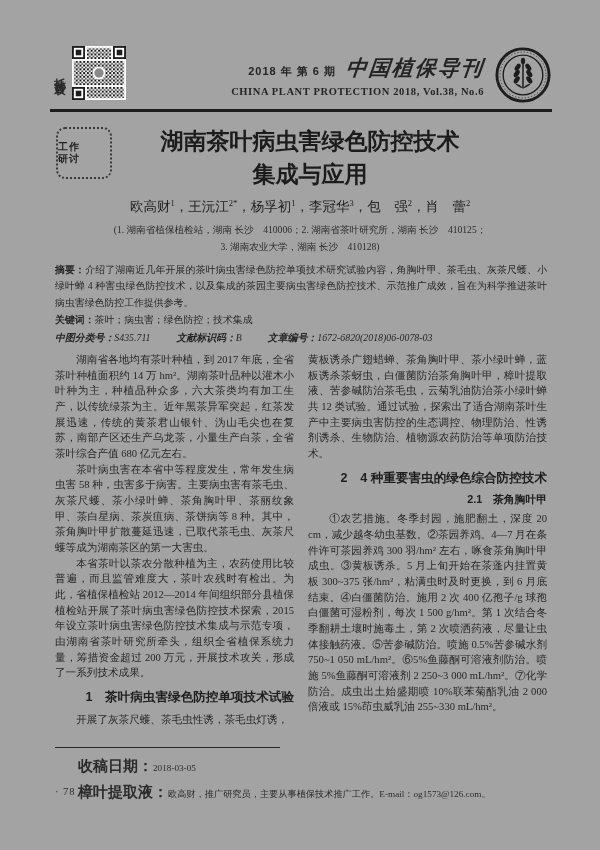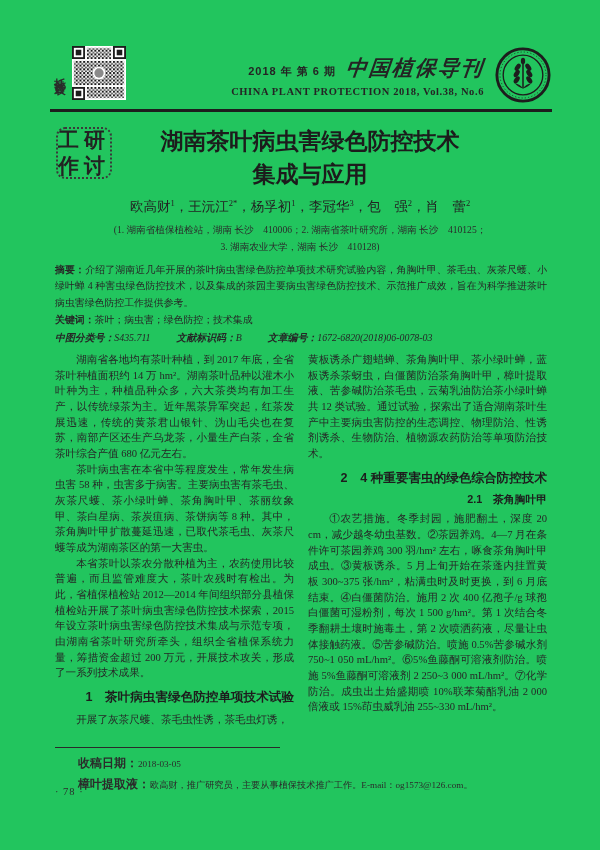--- a/index.html
+++ b/index.html
@@ -1,18 +1,18 @@
 <!DOCTYPE html>
 <html><head>
 <meta charset="utf-8">
 <style>
   html,body { margin:0; padding:0; background:#e8e8e6; }
   .page {
     position:relative; width:600px; height:850px; margin:0 auto;
-    background:#22c55e; color:#242424; overflow:hidden;
+    background:#a3a3a3; color:#242424; overflow:hidden;
     font-family:"Liberation Serif","DejaVu Serif",serif;
   }
   
   .header { position:absolute; top:46px; left:52px; right:48px; height:60px;
             display:flex; align-items:flex-start; }
   .qr-wrap { display:flex; align-items:center; gap:5px; }
   .qr-label { writing-mode:vertical-rl; font-family:"Liberation Sans","DejaVu Sans",sans-serif;
               font-weight:bold; font-size:11.5px; letter-spacing:2px; color:#2a2a2a; }
   .qr-box { width:54px; height:54px; }
   .header-spacer { flex:1; }
@@ -22,23 +22,23 @@
   .journal-cn { font-family:"Liberation Serif","DejaVu Serif",serif; font-weight:bold;
                 font-style:italic; font-size:21px; letter-spacing:2px; transform:skewX(-6deg); }
   .journal-en { font-family:"Liberation Serif","DejaVu Serif",serif; font-weight:bold;
                 font-size:10.5px; letter-spacing:0.6px; margin-top:4px; }
   .logo-box { width:58px; height:58px; }
   .header-rule { position:absolute; top:109px; left:50px; right:48px; height:2.6px; background:#1d1d1d; }
 
   
   .badge { position:absolute; top:127px; left:56px; width:52px; height:48px;
            border:2.5px dotted #3a3a3a; border-radius:9px;
-           display:flex; flex-direction:row; align-items:center; justify-content:center;
+           display:flex; flex-direction:column; align-items:flex-start; justify-content:center;
            font-family:"Liberation Sans","DejaVu Sans",sans-serif; font-weight:bold;
-           font-size:21px; line-height:1.25; letter-spacing:1px; color:#222; }
+           font-size:10px; line-height:1.25; letter-spacing:1px; color:#222; }
   .title { position:absolute; top:125px; left:110px; width:400px; text-align:center;
            font-family:"Liberation Sans","DejaVu Sans",sans-serif; font-weight:bold;
            font-size:23px; line-height:1.42; color:#1c1c1c; }
   .authors { position:absolute; top:197px; left:55px; right:55px; text-align:center;
              font-size:13.5px; color:#222; }
   .authors sup { font-size:8.5px; }
   .affil { position:absolute; top:222px; left:55px; right:55px; text-align:center;
            font-size:9.6px; line-height:1.75; color:#2b2b2b; }
 
   
@@ -54,21 +54,21 @@
   .col p { margin:0; text-indent:2em; }
   .col p.no-indent { text-indent:0; }
   .h-sec { font-family:"Liberation Sans","DejaVu Sans",sans-serif; font-weight:bold;
            font-size:12.6px; margin:7px 0 5px; text-align:right; color:#1d1d1d; }
   .h-sub { font-family:"Liberation Sans","DejaVu Sans",sans-serif; font-weight:bold;
            font-size:10.8px; margin:5px 0 3px; text-align:right; color:#1d1d1d; }
 
   
   .footnote-rule { position:absolute; top:747px; left:55px; width:225px; height:1.4px; background:#2a2a2a; }
   .footer-notes { position:absolute; top:753px; left:67px; right:55px; font-size:9.2px; line-height:1.75; color:#2b2b2b; }
-  .footer-notes .fm-label { font-size:12px;padding-left:11px; }
+  .footer-notes .fm-label { font-size:15px;padding-left:11px; }
   .page-number { position:absolute; top:786px; left:55px; font-size:10.5px; color:#2b2b2b; letter-spacing:1px; }
 </style>
 </head>
 <body>
 
 <div class="page">
 
   <div class="header">
     <div class="qr-wrap">
       <span class="qr-label">托普云农</span>

